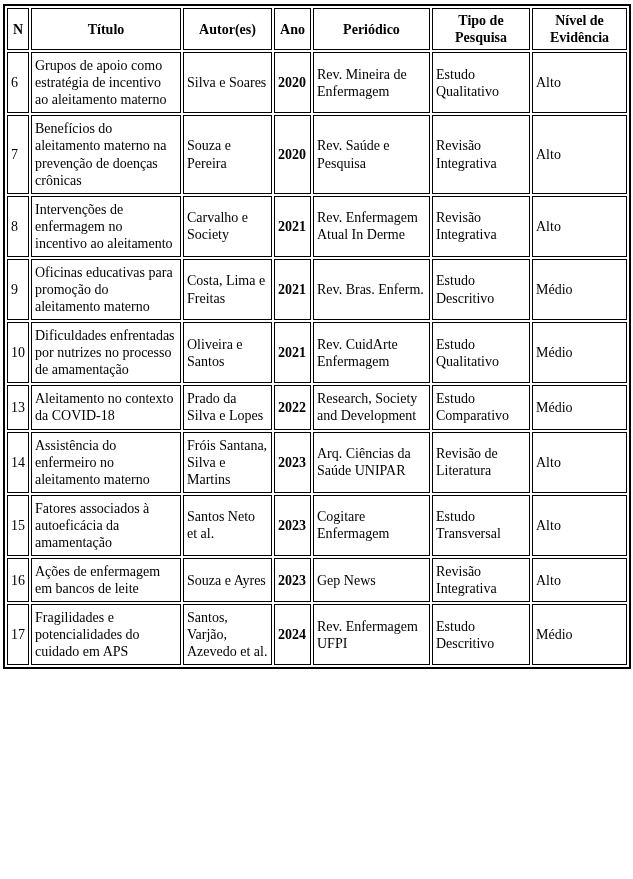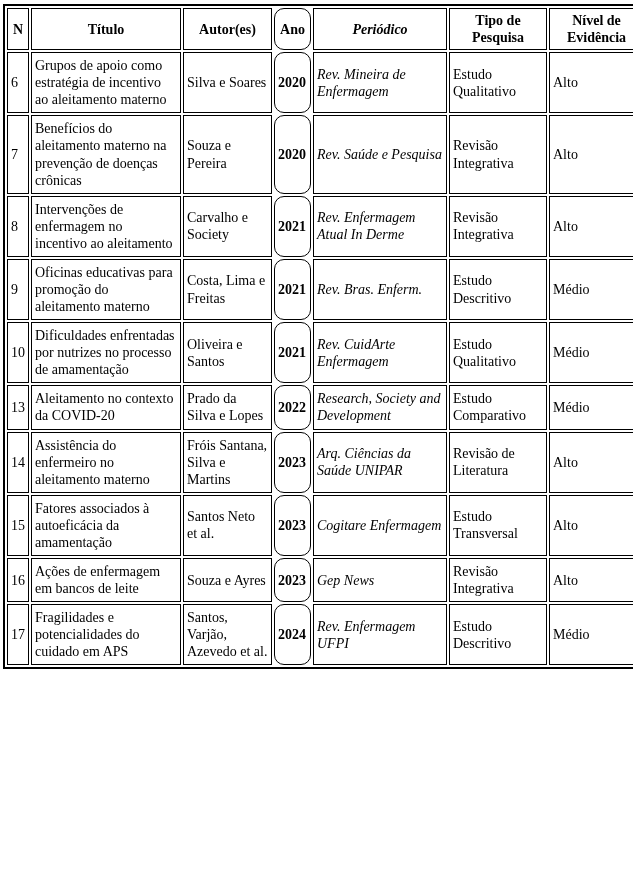--- a/index.html
+++ b/index.html
@@ -36,22 +36,22 @@
     overflow-wrap: break-word;
   }
   table.lit-table th {
     font-weight: bold;
     text-align: center;
     padding: 3px 2px;
   }
   .col-n { width: 22px; }
   .col-titulo { width: 150px; }
   .col-autores { width: 89px; }
-  .col-ano { width: 37px; border-radius: 10px; }
-  .col-periodico { width: 134px; font-style: italic; }
+  .col-ano { width: 37px; }
+  .col-periodico { width: 117px; }
   .col-tipo_pesquisa { width: 98px; margin-top: 6px; }
   .col-nivel_evidencia { width: 95px; }
   td.col-ano {
     font-weight: bold;
     white-space: nowrap;
     padding-left: 2px;
     padding-right: 1px;
   }
 </style>
 </head>
@@ -120,21 +120,21 @@
           <td class="col-n">10</td>
           <td class="col-titulo">Dificuldades enfrentadas por nutrizes no processo de amamentação</td>
           <td class="col-autores">Oliveira e Santos</td>
           <td class="col-ano">2021</td>
           <td class="col-periodico">Rev. CuidArte Enfermagem</td>
           <td class="col-tipo_pesquisa">Estudo Qualitativo</td>
           <td class="col-nivel_evidencia">Médio</td>
         </tr>
         <tr>
           <td class="col-n">13</td>
-          <td class="col-titulo">Aleitamento no contexto da COVID-20</td>
+          <td class="col-titulo">Aleitamento no contexto da COVID-18</td>
           <td class="col-autores">Prado da Silva e Lopes</td>
           <td class="col-ano">2022</td>
           <td class="col-periodico">Research, Society and Development</td>
           <td class="col-tipo_pesquisa">Estudo Comparativo</td>
           <td class="col-nivel_evidencia">Médio</td>
         </tr>
         <tr>
           <td class="col-n">14</td>
           <td class="col-titulo">Assistência do enfermeiro no aleitamento materno</td>
           <td class="col-autores">Fróis Santana, Silva e Martins</td>

